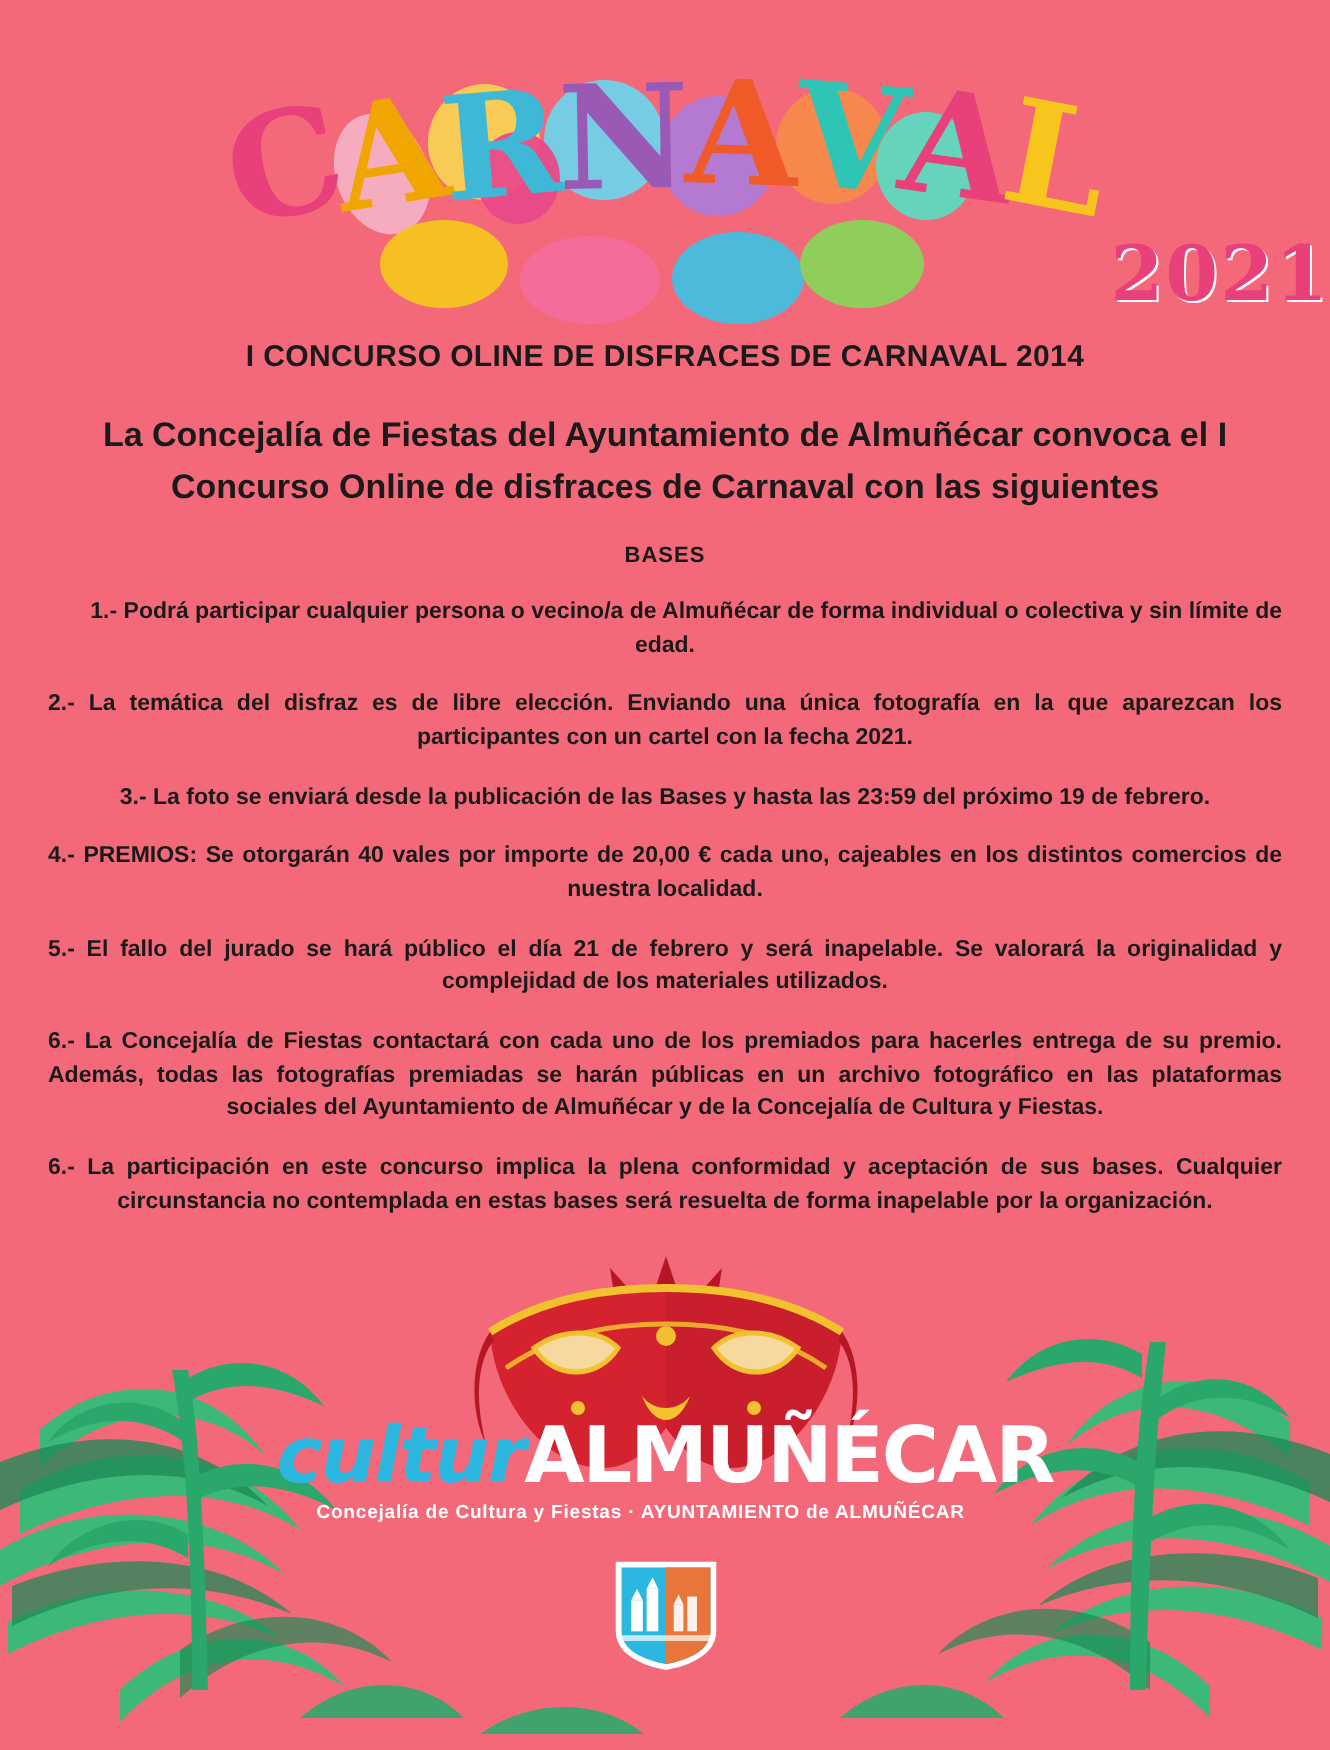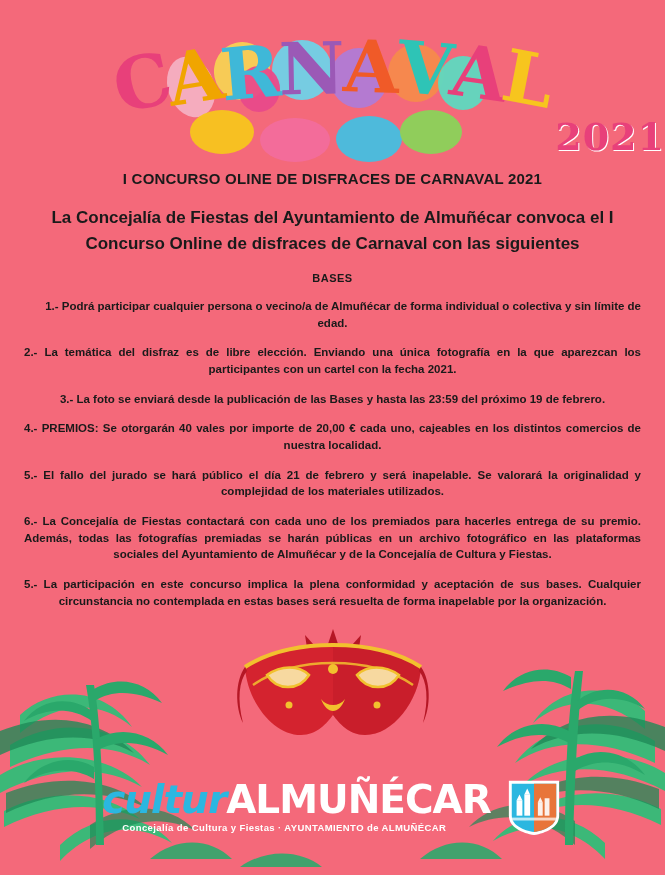--- a/index.html
+++ b/index.html
@@ -142,20 +142,21 @@
   
   .bottom-logo {
     position: absolute;
     left: 0; right: 0;
     bottom: 38px;
     z-index: 5;
     display: flex;
     align-items: center;
     justify-content: center;
     gap: 14px;
+    flex-direction: column;
   }
   .logo-text {
     line-height: 1;
     text-align: left;
   }
   .logo-line1 {
     font-family: "DejaVu Sans", sans-serif;
     font-weight: bold;
     font-size: 39px;
     letter-spacing: -1px;
@@ -192,31 +193,31 @@
     <div class="blob b9"></div>
     <div class="blob b10"></div>
 
     <div class="carnaval-word">
       <span class="cl1">C</span><span class="cl2">A</span><span class="cl3">R</span><span class="cl4">N</span><span class="cl5">A</span><span class="cl6">V</span><span class="cl7">A</span><span class="cl8">L</span>
     </div>
     <div class="year">2021</div>
   </div>
 
   <div class="content">
-    <div class="title">I CONCURSO OLINE DE DISFRACES DE CARNAVAL 2021</div>
+    <div class="title">I CONCURSO OLINE DE DISFRACES DE CARNAVAL 2014</div>
     <div class="intro">La Concejalía de Fiestas del Ayuntamiento de Almuñécar convoca el I Concurso Online de disfraces de Carnaval con las siguientes</div>
     <div class="bases-heading">BASES</div>
 
     <p class="rule center">1.- Podrá participar cualquier persona o vecino/a de Almuñécar de forma individual o colectiva y sin límite de edad.</p>
     <p class="rule">2.- La temática del disfraz es de libre elección. Enviando una única fotografía en la que aparezcan los participantes con un cartel con la fecha 2021.</p>
     <p class="rule center">3.- La foto se enviará desde la publicación de las Bases y hasta las 23:59 del próximo 19 de febrero.</p>
     <p class="rule">4.- PREMIOS: Se otorgarán 40 vales por importe de 20,00 € cada uno, cajeables en los distintos comercios de nuestra localidad.</p>
     <p class="rule">5.- El fallo del jurado se hará público el día 21 de febrero y será inapelable. Se valorará la originalidad y complejidad de los materiales utilizados.</p>
     <p class="rule">6.-  La Concejalía de Fiestas contactará con cada uno de los premiados para hacerles entrega de su premio. Además, todas las fotografías premiadas se harán públicas en un archivo fotográfico en las plataformas sociales del Ayuntamiento de Almuñécar y de la Concejalía de Cultura y Fiestas.</p>
-    <p class="rule">5.-  La participación en este concurso implica la plena conformidad y aceptación de sus bases. Cualquier circunstancia no contemplada en estas bases será resuelta de forma inapelable por la organización.</p>
+    <p class="rule">6.-  La participación en este concurso implica la plena conformidad y aceptación de sus bases. Cualquier circunstancia no contemplada en estas bases será resuelta de forma inapelable por la organización.</p>
   </div>
 
   <div class="jungle">
     <svg width="665" height="260" viewBox="0 0 665 260" xmlns="http://www.w3.org/2000/svg">
 
       <g fill="#3cb878">
         <path d="M10 130 C60 100 120 110 150 150 C115 128 65 126 10 152 Z"></path>
         <path d="M0 160 C45 132 110 138 142 172 C104 150 52 150 0 178 Z"></path>
         <path d="M4 196 C50 172 108 176 140 204 C100 186 52 188 4 212 Z"></path>
         <path d="M20 100 C52 70 105 72 132 112 C102 86 60 84 20 118 Z"></path>

